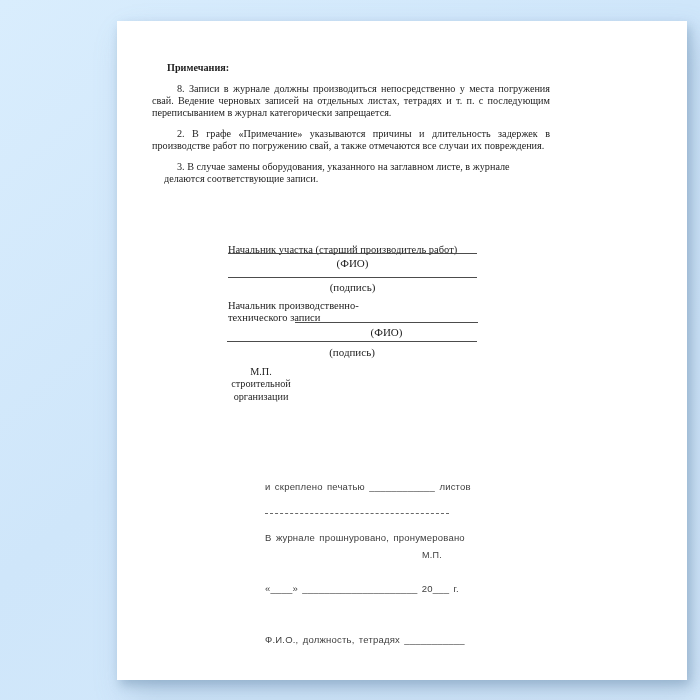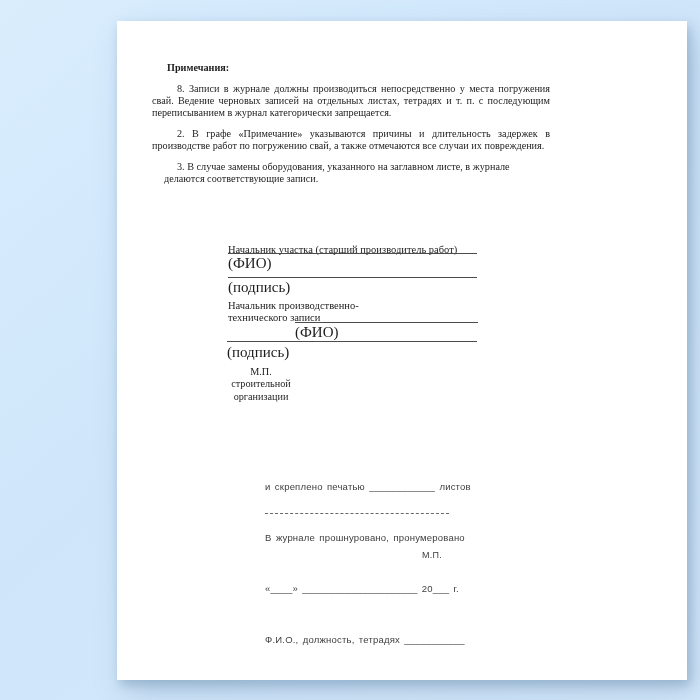--- a/index.html
+++ b/index.html
@@ -29,22 +29,22 @@
     white-space:pre-line; text-align:left;
     padding-left:12px; text-indent:13px;
   }
   
   .sig-label {
     position:absolute; font-size:10.5px; line-height:12px; color:#1c1c1c;
     white-space:pre-line;
   }
   .rule { position:absolute; height:0; border-bottom:1px solid #4c4c4c; }
   .caption {
-    position:absolute; 
-    font-size:15px; line-height:12px; color:#1c1c1c;
+    position:absolute; text-align:center;
+    font-size:11px; line-height:12px; color:#1c1c1c;
   }
   .org-stamp {
     position:absolute; left:105px; top:345px; width:78px;
     text-align:center; font-size:10.2px; line-height:12.4px; color:#1c1c1c;
     white-space:pre-line;
   }
   
   .binding {
     position:absolute; left:148px; top:423px;
     font-family:"Liberation Sans","DejaVu Sans",sans-serif;

